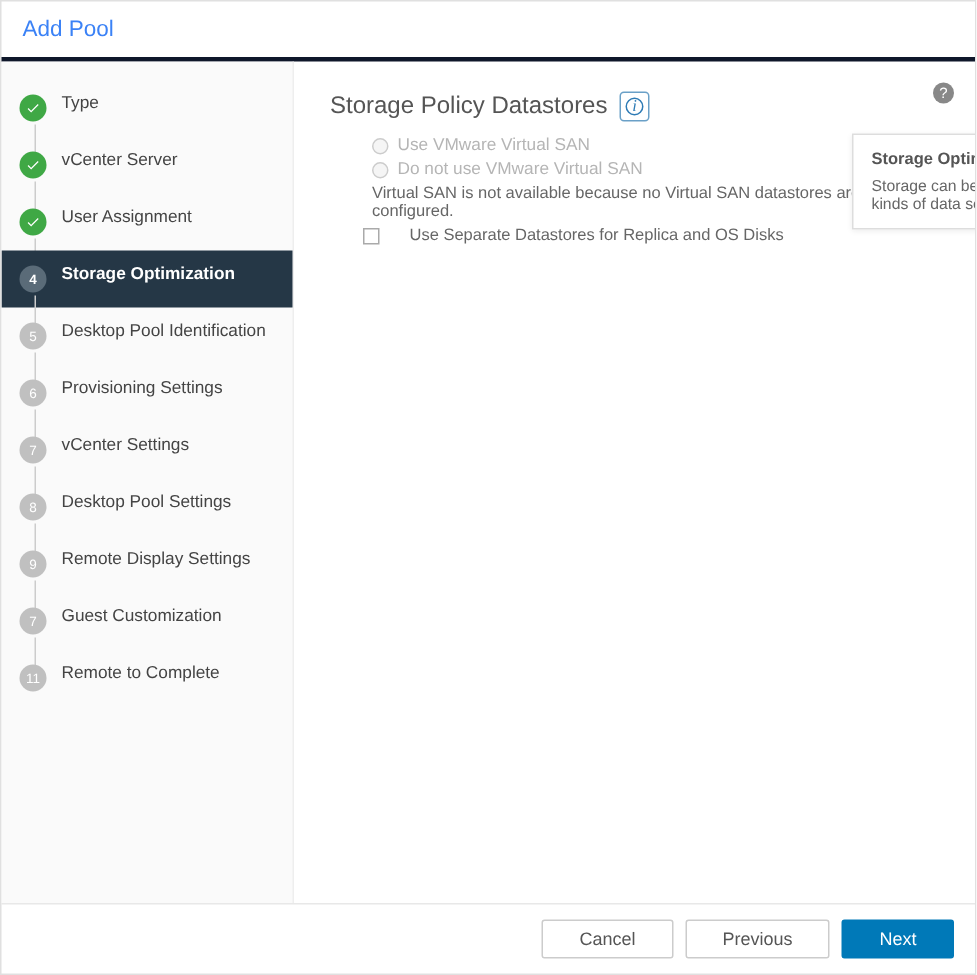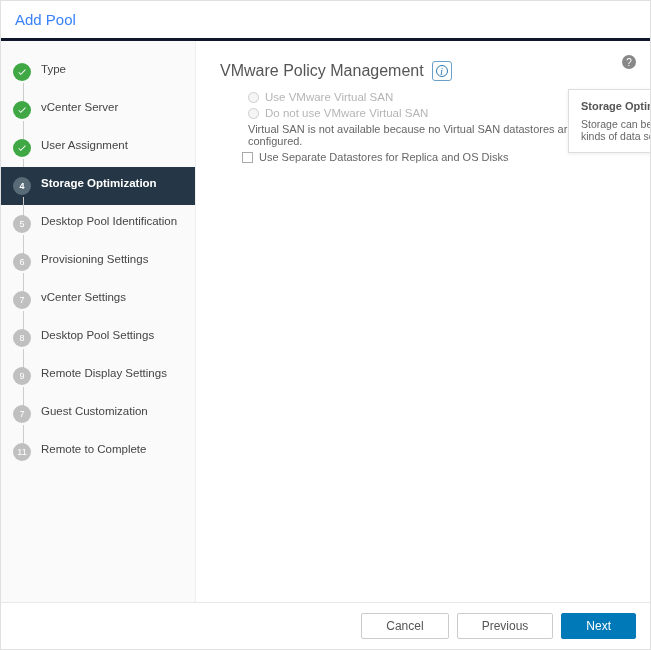--- a/index.html
+++ b/index.html
@@ -21,21 +21,21 @@
   .help-corner { position: absolute; top: 14px; right: 14px; width: 14px; height: 14px; border-radius: 50%; background: #888; color: #fff; font-size: 10px; display: flex; align-items: center; justify-content: center; cursor: pointer; }
   .heading-row { display: flex; align-items: center; gap: 8px; margin-bottom: 10px; }
   .heading-row h2 { font-size: 16px; font-weight: 400; color: #555; }
   .info-btn { width: 20px; height: 20px; border: 1px solid #6aa0c7; border-radius: 3px; display: flex; align-items: center; justify-content: center; color: #2e7bb5; font-size: 11px; cursor: pointer; }
   .info-btn-inner { width: 12px; height: 12px; border: 1px solid #2e7bb5; border-radius: 50%; display: flex; align-items: center; justify-content: center; font-style: italic; font-family: Georgia, serif; }
   .opt-group { margin-left: 4px; }
   .radio-row { display: flex; align-items: center; gap: 6px; margin: 4px 0; color: #b5b5b5; font-size: 11.5px; padding-left: 24px; }
   .radio-row .rdot { width: 11px; height: 11px; border: 1px solid #ccc; border-radius: 50%; background: #f5f5f5; }
   .indent { margin-left: 18px; }
   .warn-row { display: flex; align-items: center; gap: 6px; margin: 4px 0; font-size: 11px; color: #666; }
-  .check-row { display: flex; align-items: center; gap: 6px; margin: 4px 0; font-size: 11px; color: #666; }
+  .check-row { display: flex; align-items: center; gap: 20px; margin: 4px 0; font-size: 11px; color: #666; }
   .check-row .cbox { width: 11px; height: 11px; border: 1px solid #aaa; background: #fff; }
   .tooltip { position: absolute; top: 48px; left: 372px; width: 258px; background: #fff; border: 1px solid #ddd; box-shadow: 0 1px 4px rgba(0,0,0,0.08); padding: 10px 12px; font-size: 10.5px; color: #666; }
   .tooltip .tt-title { font-weight: 600; color: #555; margin-bottom: 6px; font-size: 11px; }
   .footer { border-top: 1px solid #e8e8e8; padding: 10px 14px; display: flex; justify-content: flex-end; gap: 8px; }
   .btn { padding: 5px 24px; font-size: 12px; border: 1px solid #ccc; background: #fff; color: #555; border-radius: 2px; cursor: pointer; }
   .btn.primary { background: #0079b8; border-color: #0079b8; color: #fff; }
 </style>
 </head>
 <body>
 
@@ -113,21 +113,21 @@
           <span class="dot">11</span>
           <span>Remote to Complete</span>
         </div>
       </div>
 
     <div class="content">
 
       <div class="help-corner">?</div>
 
       <div class="heading-row">
-        <h2>VMware Policy Management</h2>
+        <h2>Storage Policy Datastores</h2>
         <div class="info-btn">
           <div class="info-btn-inner">i</div>
         </div>
       </div>
 
       <div class="opt-group">
         <div class="radio-row">
           <span class="rdot"></span>
           <span>Use VMware Virtual SAN</span>
         </div>

